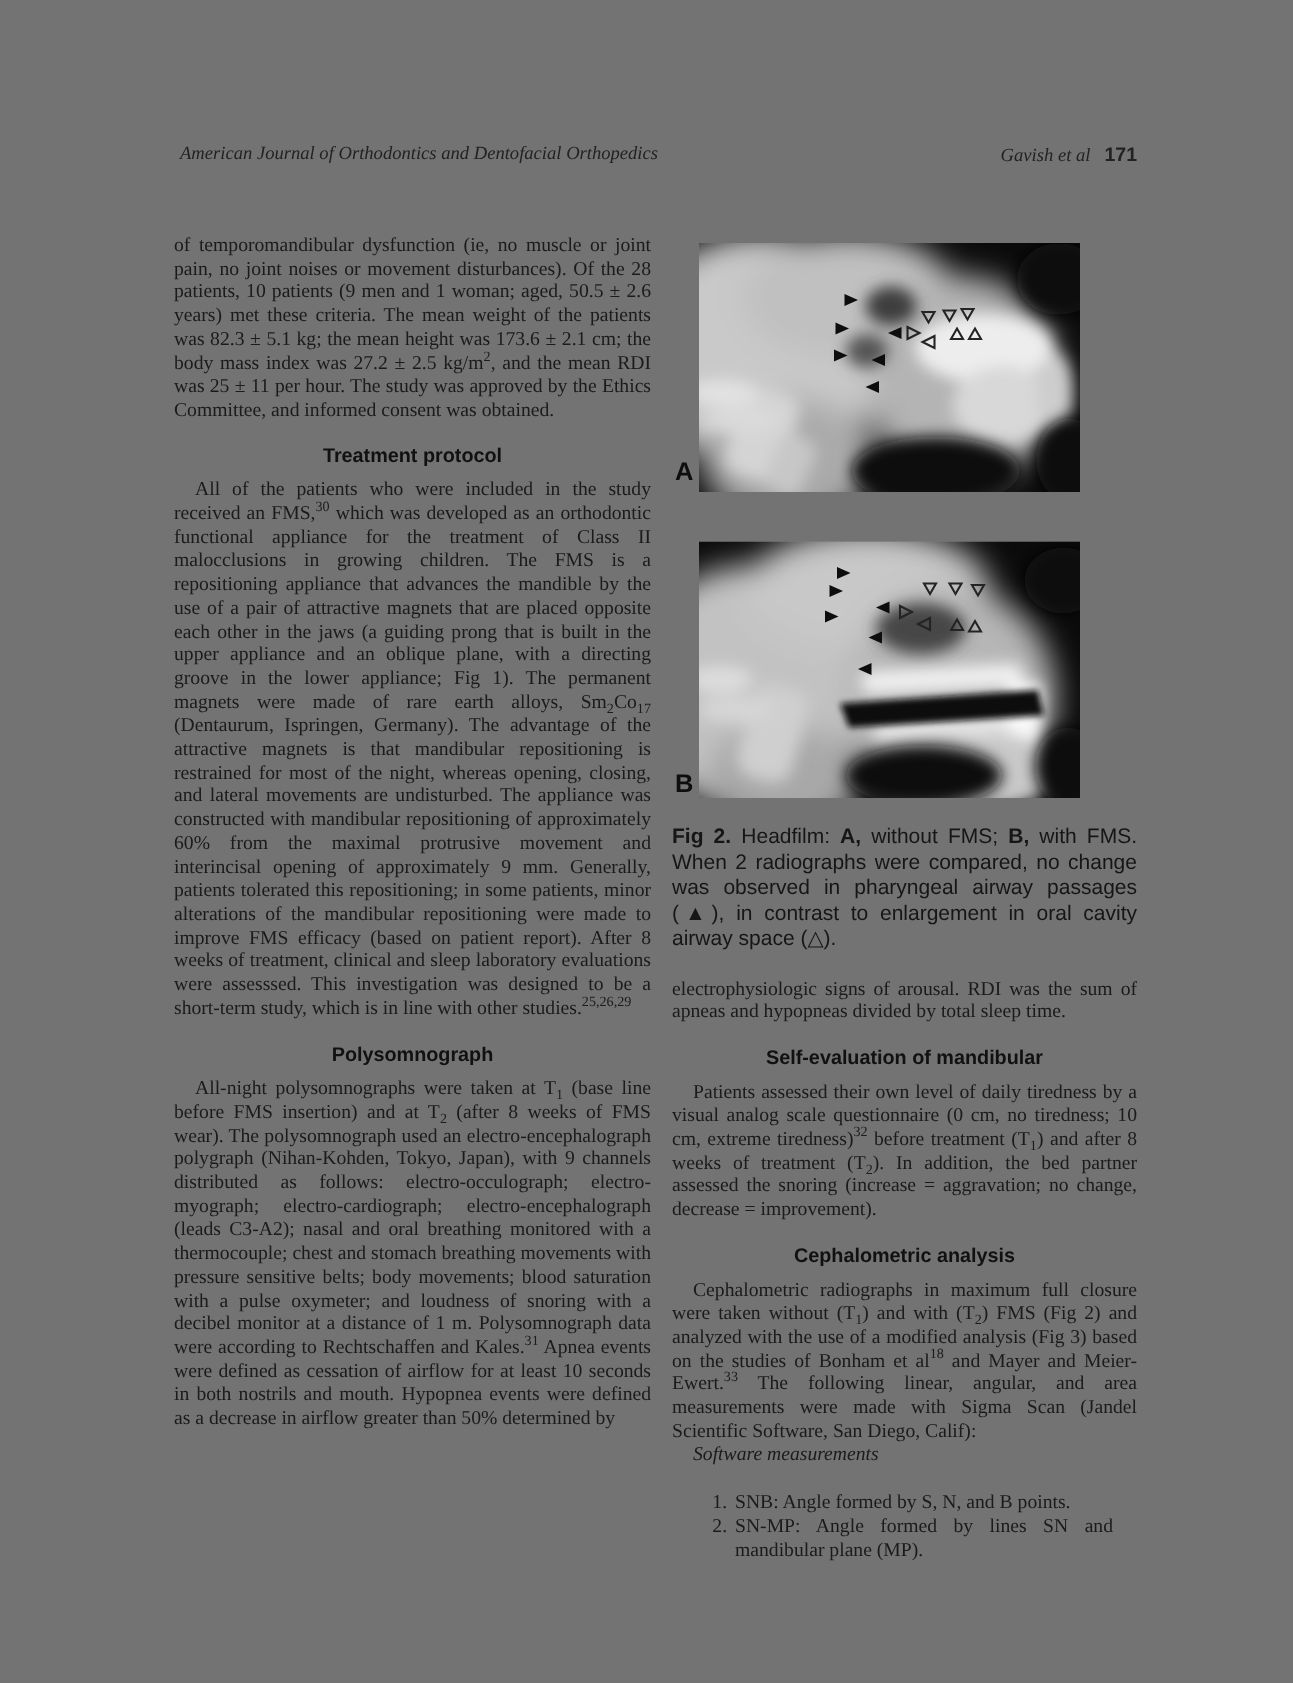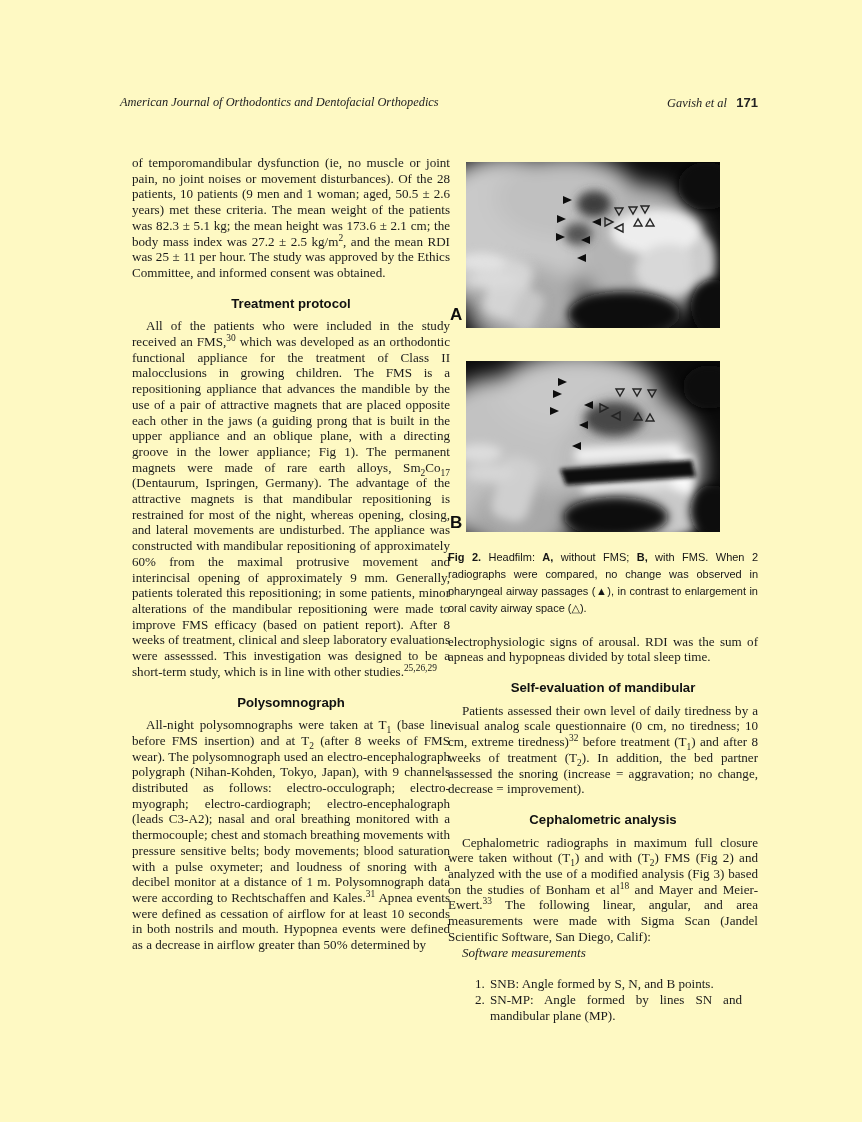--- a/index.html
+++ b/index.html
@@ -2,40 +2,40 @@
 <html><head>
 <meta charset="utf-8">
 <style>
   html, body { margin:0; padding:0; }
   body {
     width:862px; height:1122px; position:relative;
     background:#ffffff; color:#1b1b1b;
     font-family:"Liberation Serif", serif;
     overflow:hidden;
   }
-  .page { position:absolute; inset:0; background:#fef9c3;text-decoration:underline; }
+  .page { position:absolute; inset:0; background:#737373;text-decoration:underline; }
 
   
   .hdr-left {
     position:absolute; left:120px; top:95px; width:420px;
     font-style:italic; font-size:12.4px; line-height:15px; color:#222;
   }
   .hdr-right {
     position:absolute; top:95px; left:448px; width:310px;
     text-align:right; font-size:12.4px; color:#222; white-space:nowrap;
   }
   .hdr-right .authors { font-style:italic; }
   .hdr-right .pageno { font-family:"Liberation Sans", sans-serif; font-weight:bold; font-style:normal; font-size:13px; }
 
   
   .col {
     position:absolute; top:155px;
     font-size:13.1px; line-height:15.7px; text-align:justify;
   }
-  .col-left  { left:132px; width:318px; }
+  .col-left  { left:116px; width:318px; }
   .col-right { left:448px; width:310px; }
 
   p { margin:0; }
   p.indent { text-indent:14px; }
   sup, sub { font-size:0.72em; line-height:0; }
 
   h3.section {
     font-family:"Liberation Sans", sans-serif;
     font-size:13.2px; font-weight:bold; color:#111;
     margin:15px 0 7px 0; text-align:center;
@@ -49,21 +49,21 @@
   .fig-label {
     position:absolute; left:2px;
     font-family:"Liberation Sans", sans-serif;
     font-weight:bold; font-size:17px; color:#0e0e0e;
   }
   .fig-label-a { top:152px; }
   .fig-label-b { top:360px; }
 
   .caption {
     font-family:"Liberation Sans", sans-serif;
-    font-size:11px; line-height:16.9px; text-align:justify; color:#161616;
+    font-size:14px; line-height:16.9px; text-align:justify; color:#161616;
   }
 
   .after-caption { margin-top:17px; }
 
   p.sub-ital { font-style:italic; text-indent:14px; text-align:left; }
 
   ol.measure-list { margin:16px; padding:0 0 0 24px; }
   ol.measure-list li { text-align:justify; padding-left:2px; }
 </style>
 </head>

